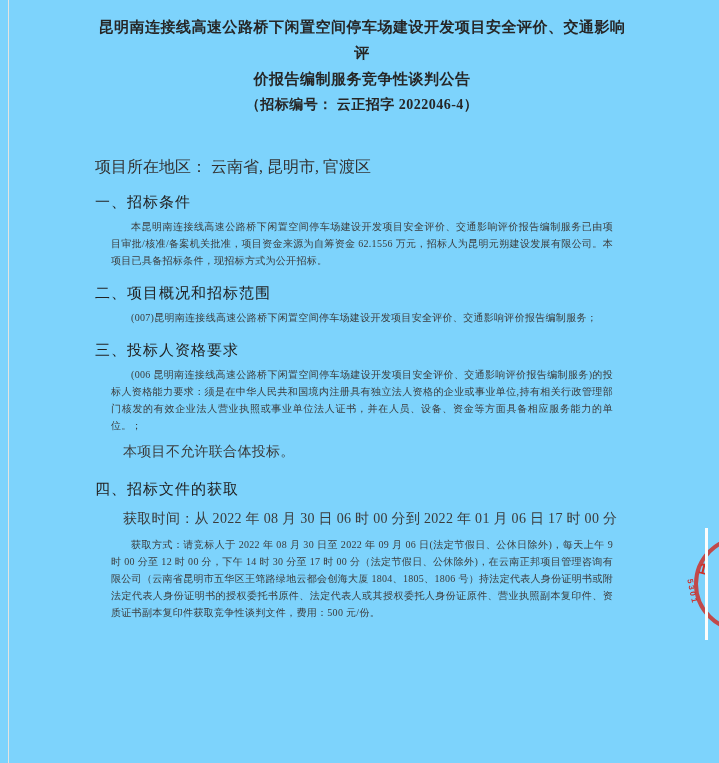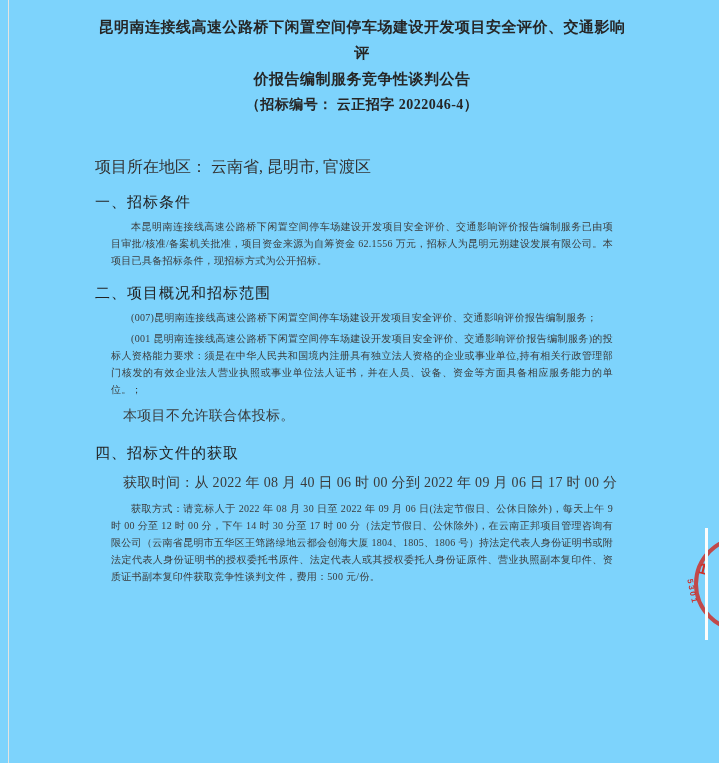--- a/index.html
+++ b/index.html
@@ -91,24 +91,25 @@
   </div>
 
   <div class="location-line">项目所在地区：  云南省, 昆明市, 官渡区</div>
 
   <div class="sec-heading">一、招标条件</div>
   <p class="body-par">本昆明南连接线高速公路桥下闲置空间停车场建设开发项目安全评价、交通影响评价报告编制服务已由项目审批/核准/备案机关批准，项目资金来源为自筹资金 62.1556 万元，招标人为昆明元朔建设发展有限公司。本项目已具备招标条件，现招标方式为公开招标。</p>
 
   <div class="sec-heading">二、项目概况和招标范围</div>
   <p class="body-par">(007)昆明南连接线高速公路桥下闲置空间停车场建设开发项目安全评价、交通影响评价报告编制服务；</p>
 
-  <p class="body-par">(001 昆明南连接线高速公路桥下闲置空间停车场建设开发项目安全评价、交通影响评价报告编制服务)的投标人资格能力要求：须是在中华人民共和国境内注册具有独立法人资格的企业或事业单位,持有相关行政管理部门核发的有效企业法人营业执照或事业单位法人证书，并在人员、设备、资金等方面具备相应服务能力的单位。；</p>
+  <div class="sec-heading">三、投标人资格要求</div>
+  <p class="body-par">(006 昆明南连接线高速公路桥下闲置空间停车场建设开发项目安全评价、交通影响评价报告编制服务)的投标人资格能力要求：须是在中华人民共和国境内注册具有独立法人资格的企业或事业单位,持有相关行政管理部门核发的有效企业法人营业执照或事业单位法人证书，并在人员、设备、资金等方面具备相应服务能力的单位。；</p>
   <p class="body-line"><span>本项目</span><span class="em-italic">不允许</span><span>联合体投标。</span></p>
 
   <div class="sec-heading">四、招标文件的获取</div>
-  <p class="body-line">获取时间：从 2022 年 08 月 40 日  06 时 00 分到 2022 年 09 月 06 日  17 时 00 分</p>
+  <p class="body-line">获取时间：从 2022 年 08 月 30 日  06 时 00 分到 2022 年 01 月 06 日  17 时 00 分</p>
   <p class="body-par">获取方式：请竞标人于 2022 年 08 月 30 日至 2022 年 09 月 06 日(法定节假日、公休日除外)，每天上午 9 时 00 分至 12 时 00 分，下午 14 时 30 分至 17 时 00 分（法定节假日、公休除外)，在云南正邦项目管理咨询有限公司（云南省昆明市五华区王筇路绿地云都会创海大厦 1804、1805、1806 号）持法定代表人身份证明书或附法定代表人身份证明书的授权委托书原件、法定代表人或其授权委托人身份证原件、营业执照副本复印件、资质证书副本复印件获取竞争性谈判文件，费用：500 元/份。</p>
 
   <div class="seal"></div>
   <div class="seal-digit-1">1</div>
   <div class="seal-digits">5301</div>
   <div class="seal-scanline"></div>
 </div>
 
 </body></html>

